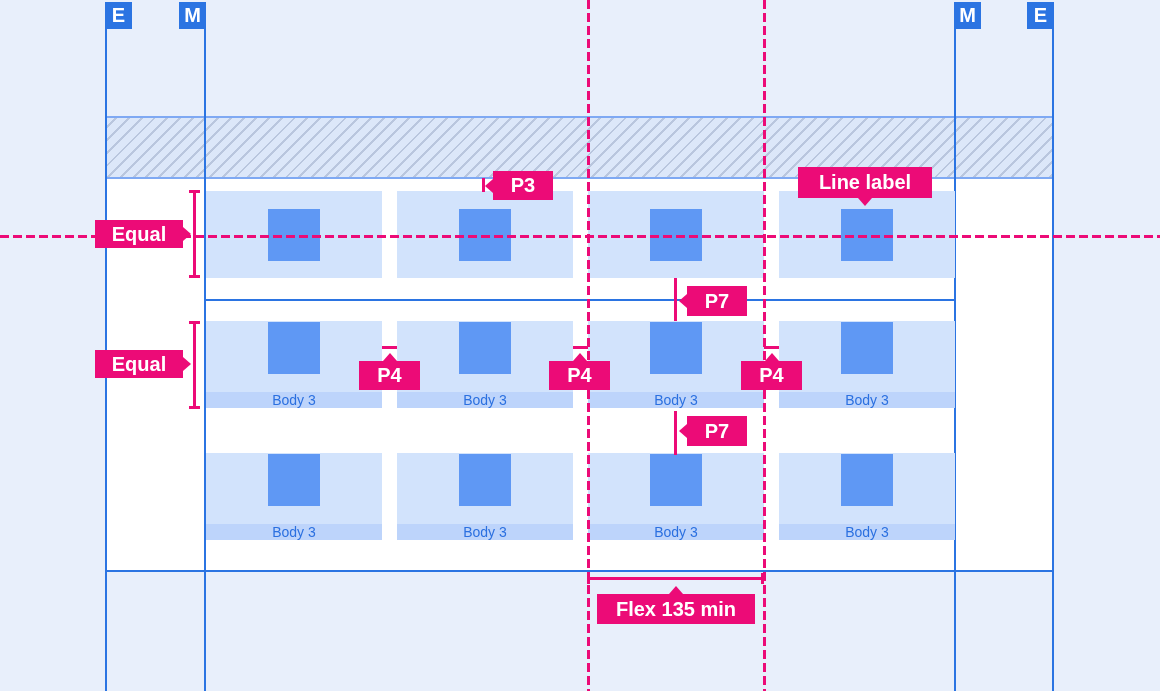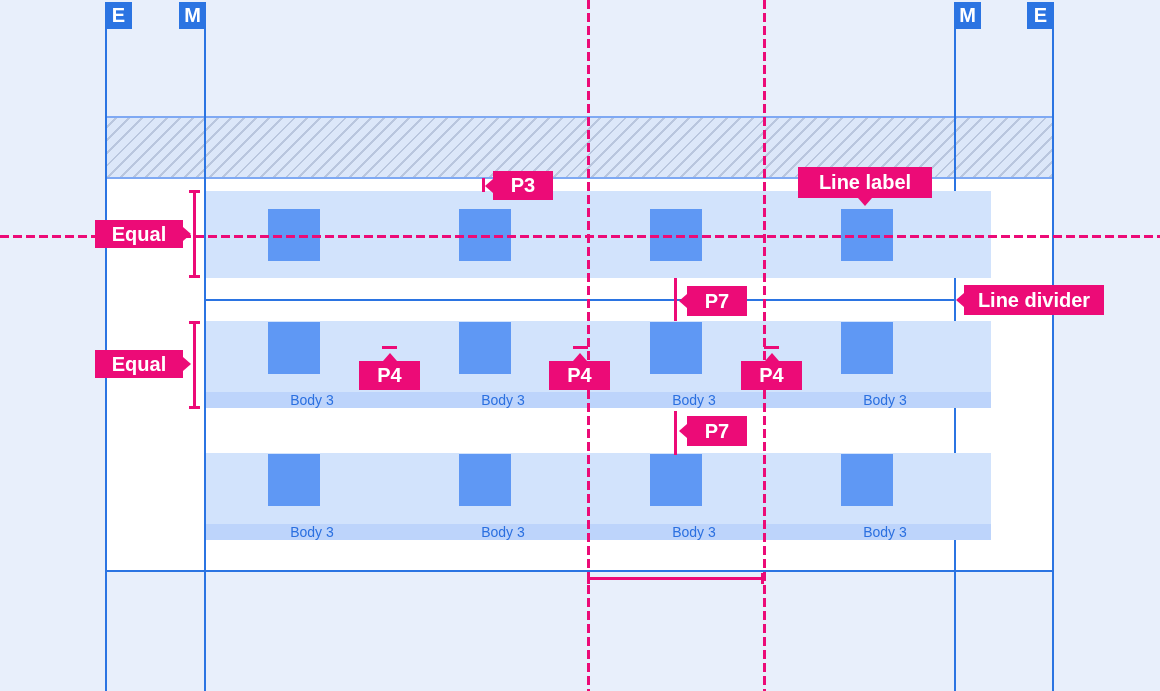--- a/index.html
+++ b/index.html
@@ -17,21 +17,21 @@
 
   
   .vline{position:absolute;top:29px;bottom:0;width:2px;background:#2B74E2;}
   .divider{position:absolute;left:204px;top:299px;width:750px;height:2px;background:#2B74E2;}
 
   
   .gridmark{position:absolute;top:2px;width:27px;height:27px;background:#2B74E2;color:#fff;
             font-weight:700;font-size:20px;line-height:27px;text-align:center;}
 
   
-  .card{position:absolute;width:176px;height:87px;background:#D2E3FC;padding-left:36px;}
+  .card{position:absolute;width:176px;height:87px;background:#D2E3FC;}
   .card .sq{position:absolute;left:62px;width:52px;height:52px;background:#5F98F4;}
   .card.centered .sq{top:18px;}
   .card.labeled .sq{top:1px;}
   .card .strip{position:absolute;left:0;right:0;bottom:0;height:16px;background:#BDD4FB;
                color:#2B70E0;font-size:14px;line-height:16px;text-align:center;}
 
   
   .vdash{position:absolute;top:0;bottom:0;width:3px;
          background:repeating-linear-gradient(180deg,#EC0B77 0 9px,rgba(0,0,0,0) 9px 13px);}
   .hdash{position:absolute;left:0;right:0;top:235px;height:3px;
@@ -142,15 +142,15 @@
 
   <div class="tag ptr-left" style="left:493px;top:171px;width:60px;line-height:29px;">P3</div>
   <div class="tag ptr-down" style="left:798px;top:167px;width:134px;line-height:31px;">Line label</div>
   <div class="tag ptr-right" style="left:95px;top:220px;width:88px;line-height:28px;">Equal</div>
   <div class="tag ptr-right" style="left:95px;top:350px;width:88px;line-height:28px;">Equal</div>
   <div class="tag ptr-left" style="left:687px;top:286px;width:60px;line-height:30px;">P7</div>
   <div class="tag ptr-left" style="left:687px;top:416px;width:60px;line-height:30px;">P7</div>
   <div class="tag ptr-up" style="left:359px;top:361px;width:61px;line-height:29px;">P4</div>
   <div class="tag ptr-up" style="left:549px;top:361px;width:61px;line-height:29px;">P4</div>
   <div class="tag ptr-up" style="left:741px;top:361px;width:61px;line-height:29px;">P4</div>
-  <div class="tag ptr-left" style="left:964px;top:285px;width:140px;line-height:30px;">Line divider</div>
+  <div class="tag ptr-up" style="left:597px;top:594px;width:158px;line-height:30px;">Flex 135 min</div>
 
 </div>
 
 </body></html>

